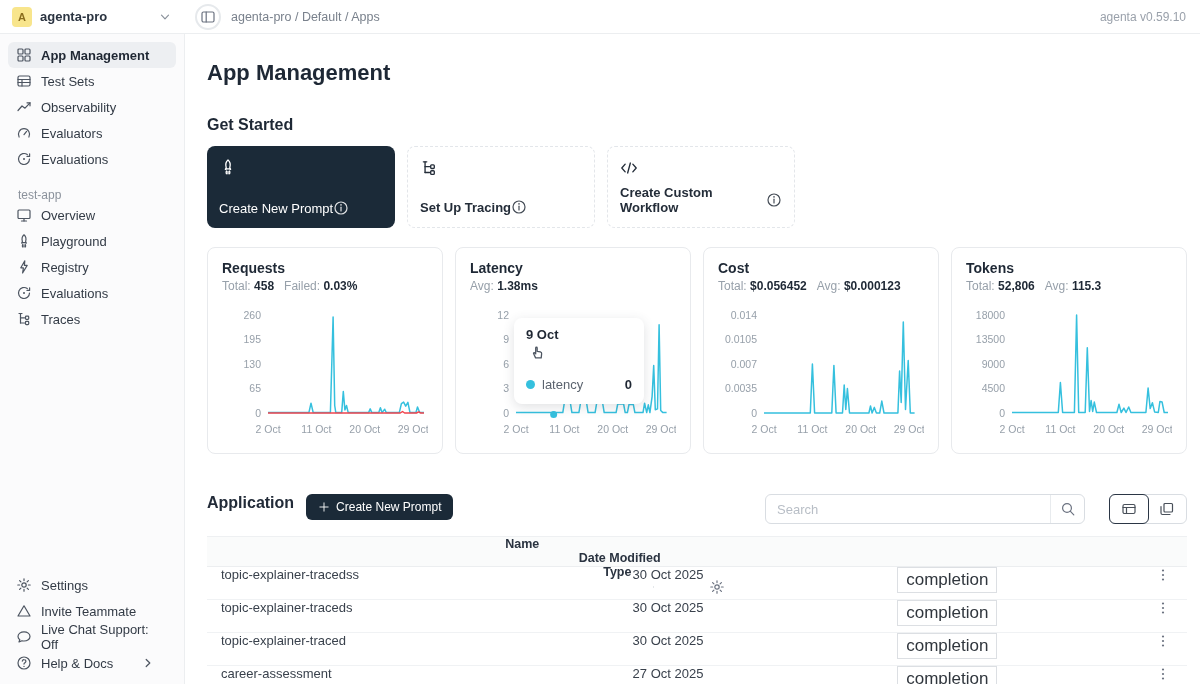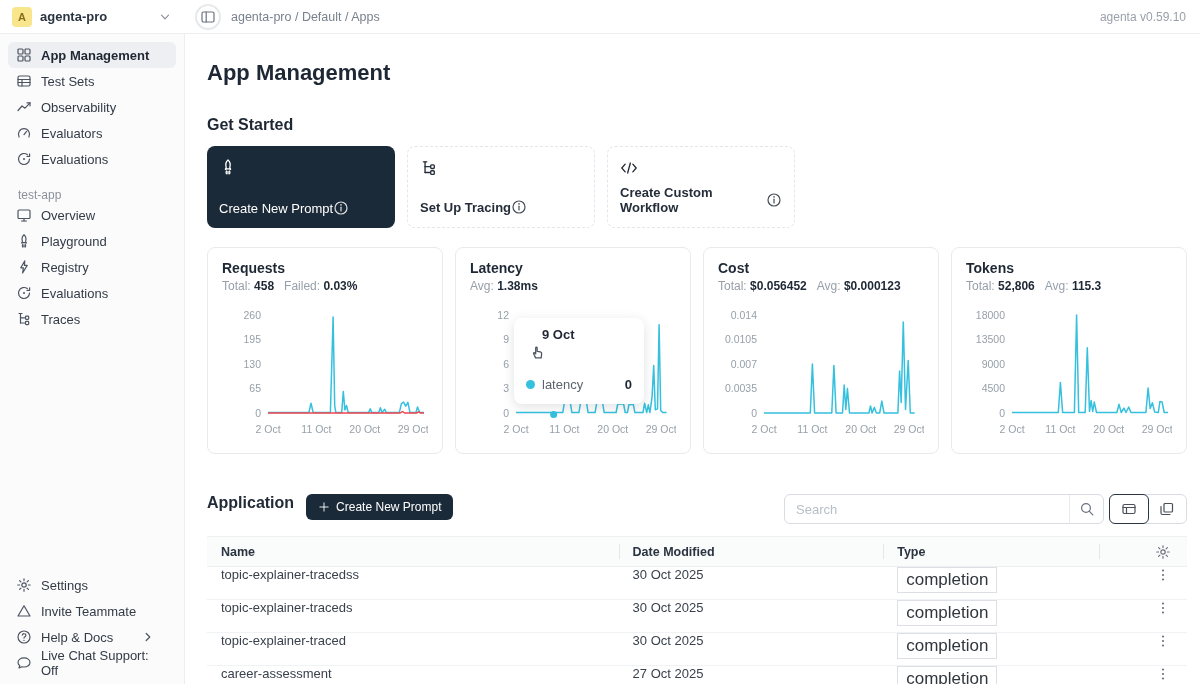--- a/index.html
+++ b/index.html
@@ -57,51 +57,51 @@
     position:relative; background:#fff; }
   .chart-title { font-size:14px; font-weight:600; color:#1e2835; }
   .chart-stats { font-size:12px; margin-top:3px; display:flex; gap:10px; }
   .s-label { color:#97a0aa; }
   .s-value { color:#1e2835; font-weight:700; }
   .chart-svg { margin-top:6px; display:block; }
   .tick { font-size:10.5px; fill:#97a0aa; }
 
   .tooltip { position:absolute; left:58px; top:70px; width:130px; height:86px; background:#fff;
     border-radius:8px; box-shadow:0 3px 12px rgba(60,66,80,.16); padding:9px 12px; z-index:5; }
-  .tt-date { font-size:13px; font-weight:600; color:#1f2733;margin-left:16px; }
+  .tt-date { font-size:13px; font-weight:600; color:#1f2733; }
   .tt-cursor { position:absolute; left:15px; top:25px; width:17px; height:17px; color:#4d5561; }
   .tt-row { position:absolute; left:12px; right:12px; bottom:12px; display:flex; align-items:center; gap:7px; }
   .tt-dot { width:9px; height:9px; border-radius:50%; background:var(--cyan); }
   .tt-series { font-size:13px; color:#5b636e; flex:1; }
   .tt-value { font-size:13px; font-weight:600; color:#1f2733; }
 
   
   .app-header { display:flex; align-items:flex-start; margin-bottom:12px; }
   .app-title { font-size:16px; font-weight:600; margin-right:12px; }
   .btn-dark { background:var(--accent); color:#fff; border:none; border-radius:6px; height:26px;
     padding:0 12px; font-size:12px; display:inline-flex; align-items:center; gap:6px; cursor:pointer;
     font-family:inherit; }
   .btn-dark .icon { width:12px; height:12px; color:#fff; }
-  .app-right { margin-left:auto; display:flex; gap:5px; align-items:center; }
+  .app-right { margin-left:auto; display:flex; gap:24px; align-items:center; }
   .search-box { width:320px; height:30px; border:1px solid #d9dde2; border-radius:6px; display:flex;
     align-items:center; background:#fff; }
   .search-box input { flex:1; border:none; outline:none; padding:0 11px; font-size:13px; color:#333;
     font-family:inherit; background:transparent; }
   .search-box input::placeholder { color:#b8bec6; }
   .search-btn { width:34px; height:100%; display:flex; align-items:center; justify-content:center;
     color:#6b7280; border-left:1px solid #e8ebee; cursor:pointer; }
   .view-toggle { display:flex; border:1px solid #d9dde2; border-radius:6px; height:30px; width:78px;
     background:#fff; }
   .vt-seg { flex:1; display:flex; align-items:center; justify-content:center; color:#49505a; cursor:pointer; }
   .vt-seg.sel { border:1.5px solid #2b3645; border-radius:6px; margin:-1px; background:#fff; }
 
   
   .table { border-top:1px solid #eef0f2; }
   .t-head { display:flex; background:#fafbfb; height:30px; align-items:center; font-size:12.5px;
-    font-weight:600; color:#2a3340; border-bottom:1px solid #eceef0; }
+    font-weight:600; color:#2a3340; border-bottom:1px solid #eceef0;flex-direction:column; }
   .t-row { display:flex; height:33px; align-items:flex-start; font-size:13px; color:#39414c;
     border-bottom:1px solid #f0f2f4; cursor:pointer; background:#fff; }
   .c-name { width:42%; padding-left:14px; }
   .c-date { width:27%; padding-left:14px; }
   .c-type { width:22%; padding-left:14px; }
   .c-act  { width:9%;  display:flex; justify-content:flex-end; padding-right:16px; color:#6b7280; }
   .t-head > div { position:relative; height:100%; display:flex; align-items:center; }
   .t-head .c-act { align-items:center; }
   .t-head > div + div::before { content:''; position:absolute; left:0; top:7px; bottom:7px; width:1px;
     background:#e4e7ea; }
@@ -255,40 +255,40 @@
         <span class="icon">
             <svg viewBox="0 0 16 16" fill="none" stroke="currentColor" stroke-width="1.2" stroke-linecap="round" stroke-linejoin="round">
               <path d="M8 2.8 14 13H2z"></path>
             </svg>
           </span>
         <span>Invite Teammate</span>
       </div>
       <div class="side-item">
         <span class="icon">
             <svg viewBox="0 0 16 16" fill="none" stroke="currentColor" stroke-width="1.2" stroke-linecap="round" stroke-linejoin="round">
+              <path d="M8 2.8c3.3 0 6 2 6 4.6S11.3 12 8 12c-.7 0-1.4-.1-2-.3L3 13l.8-2.3C2.7 9.8 2 8.7 2 7.4c0-2.6 2.7-4.6 6-4.6z"></path>
+            </svg>
+          </span>
+        <span>Live Chat Support: Off</span>
+      </div>
+      <div class="side-item">
+        <span class="icon">
+            <svg viewBox="0 0 16 16" fill="none" stroke="currentColor" stroke-width="1.2" stroke-linecap="round" stroke-linejoin="round">
               <circle cx="8" cy="8" r="6"></circle>
               <path d="M6.3 6.2c.2-1 1-1.6 1.9-1.5.9 0 1.7.7 1.7 1.6 0 1.1-1.2 1.3-1.7 2.1-.1.2-.2.4-.2.7"></path>
               <circle cx="8" cy="11.4" r=".7" fill="currentColor" stroke="none"></circle>
             </svg>
           </span>
         <span>Help &amp; Docs</span>
         <span class="spacer"></span>
         <span class="icon chev">
             <svg viewBox="0 0 16 16" fill="none" stroke="currentColor" stroke-width="1.2" stroke-linecap="round" stroke-linejoin="round">
               <polyline points="6.2,4.5 9.8,8 6.2,11.5"></polyline>
             </svg>
           </span>
-      </div>
-      <div class="side-item">
-        <span class="icon">
-            <svg viewBox="0 0 16 16" fill="none" stroke="currentColor" stroke-width="1.2" stroke-linecap="round" stroke-linejoin="round">
-              <path d="M8 2.8c3.3 0 6 2 6 4.6S11.3 12 8 12c-.7 0-1.4-.1-2-.3L3 13l.8-2.3C2.7 9.8 2 8.7 2 7.4c0-2.6 2.7-4.6 6-4.6z"></path>
-            </svg>
-          </span>
-        <span>Live Chat Support: Off</span>
       </div>
     </div>
   </div>
 
   <div class="content">
     <h1 class="page-title">App Management</h1>
 
     <div class="section-h">Get Started</div>
     <div class="gs-row">
       <div class="gs-card dark">

